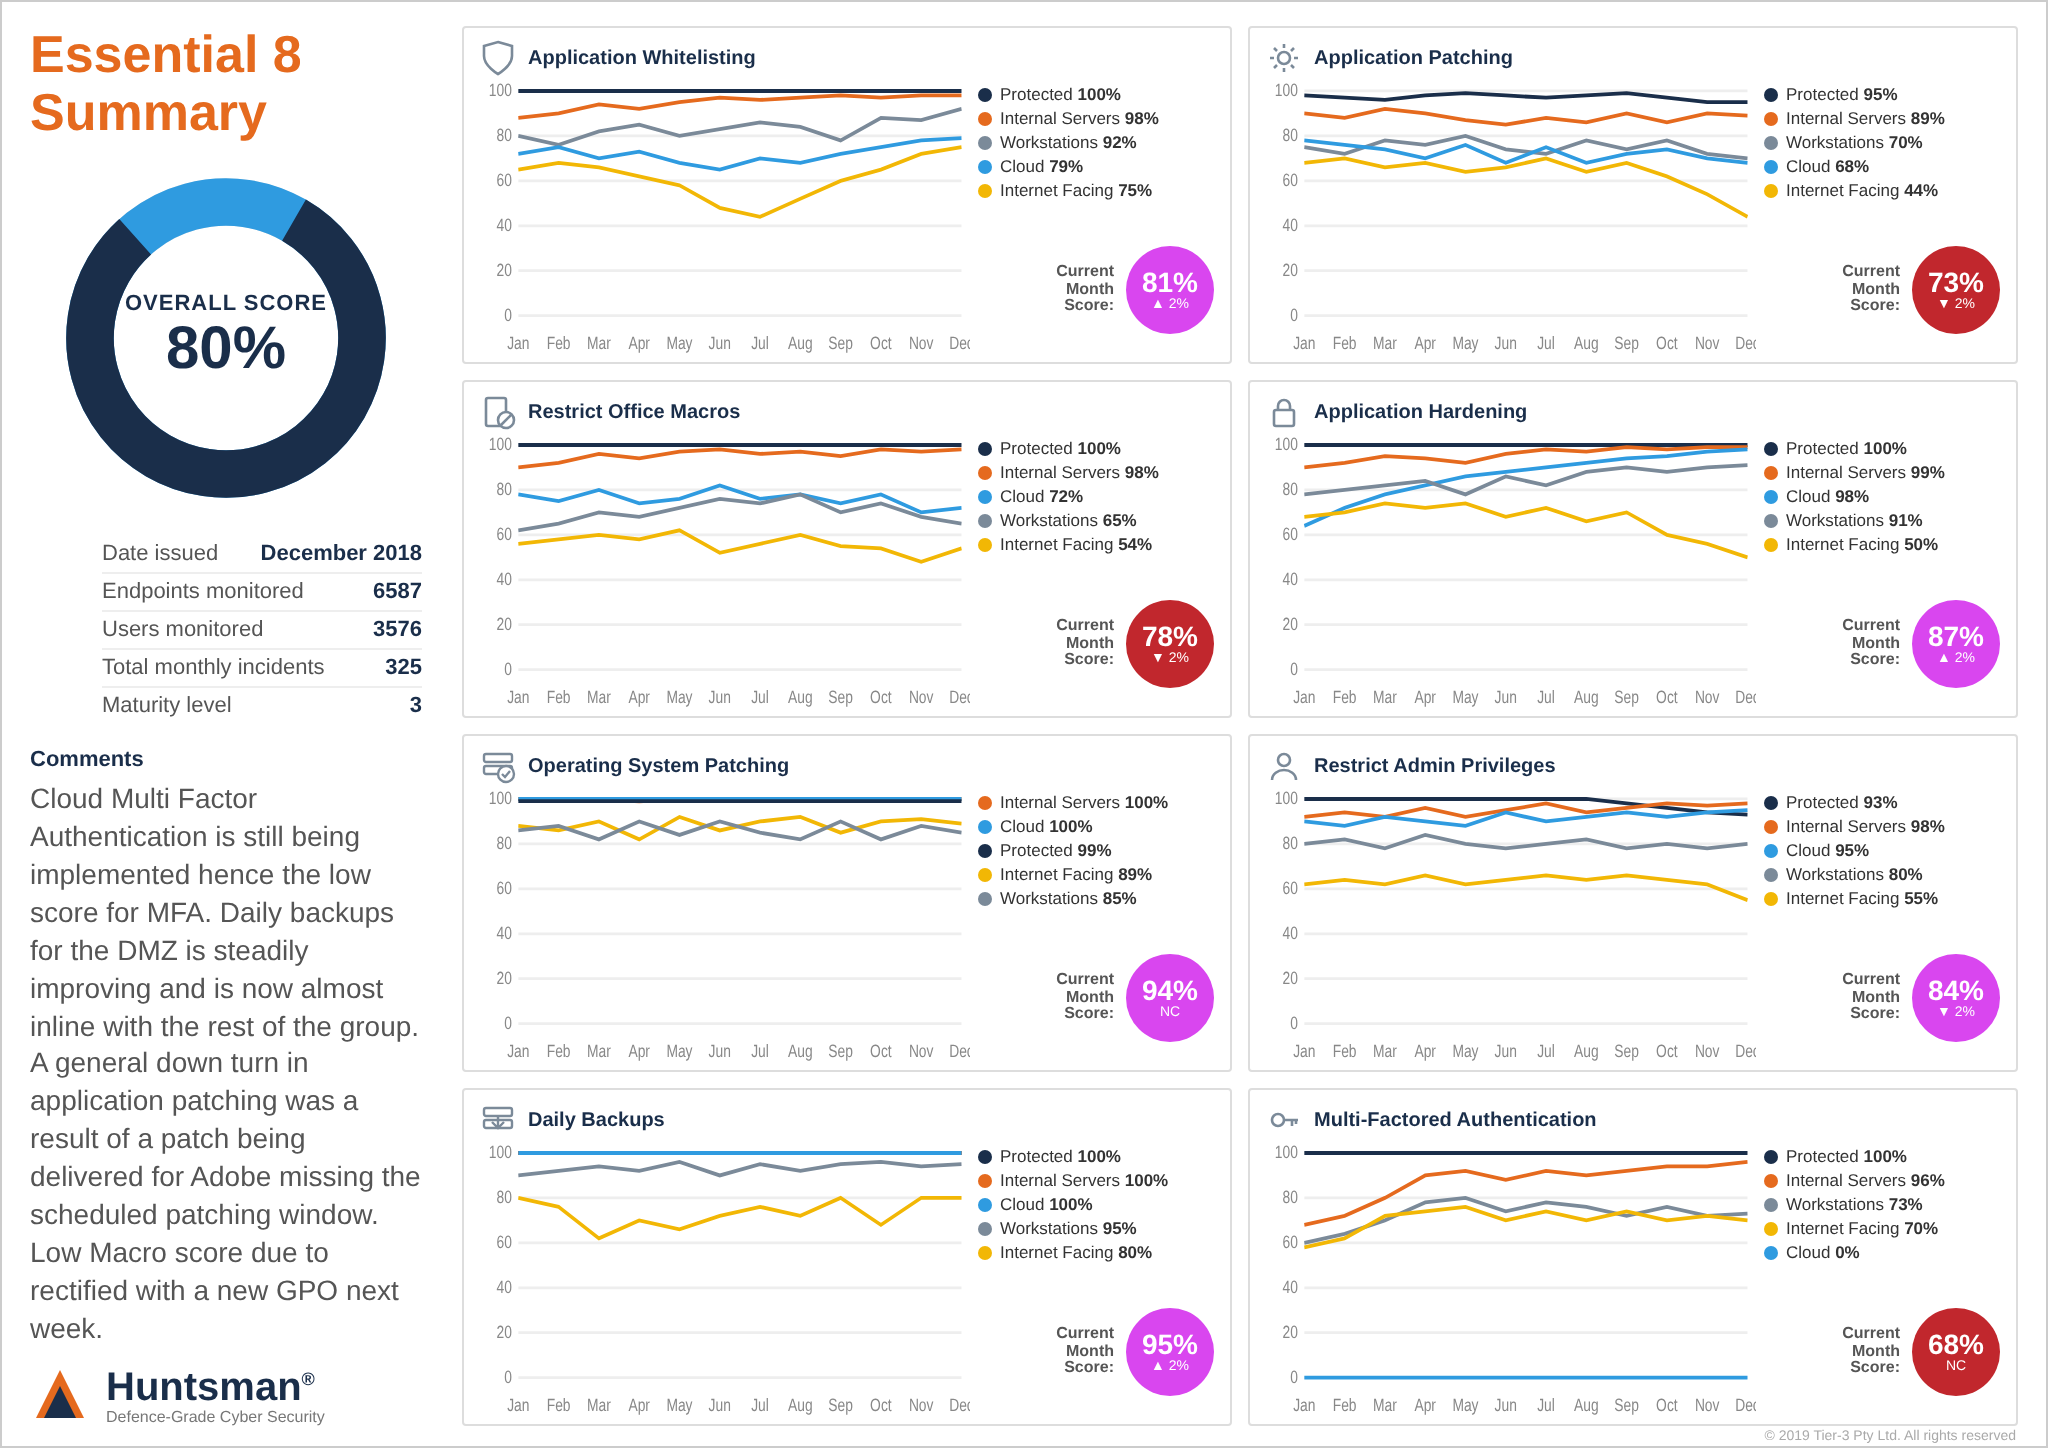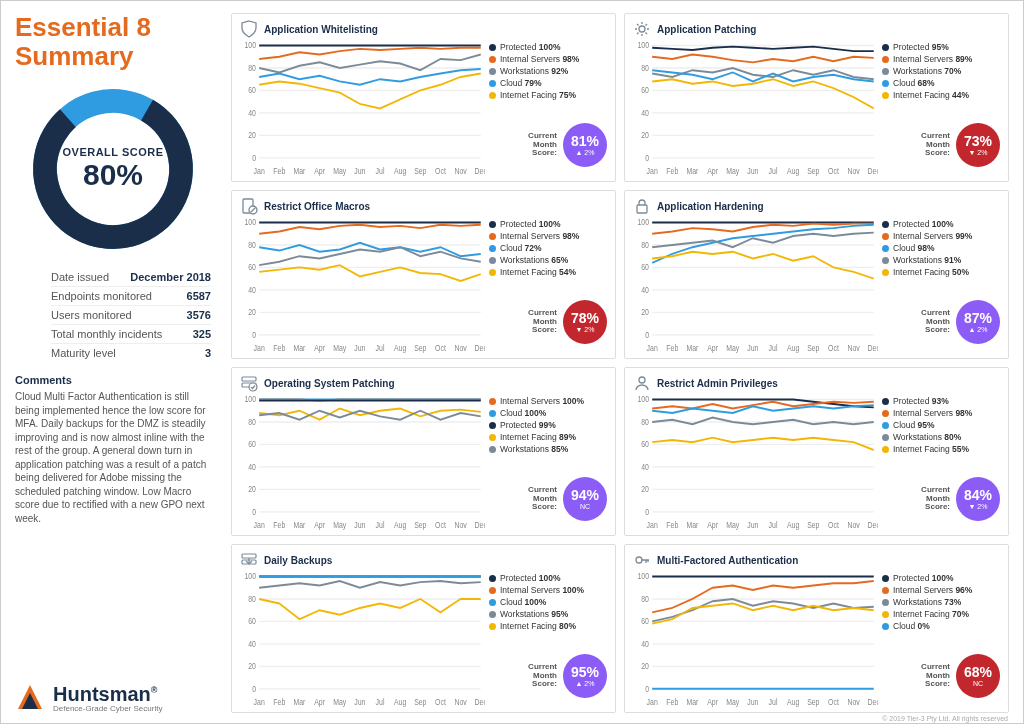--- a/index.html
+++ b/index.html
@@ -11,21 +11,21 @@
   .donut-wrap svg { display:block; }
   .donut-center { position:absolute; inset:0; display:flex; flex-direction:column; align-items:center; justify-content:center; }
   .donut-center .lbl { font-size:11px; font-weight:700; color:#1a2e4a; letter-spacing:0.5px; line-height:1.1; text-align:center;}
   .donut-center .pct { font-size:30px; font-weight:700; color:#1a2e4a; }
   .meta { font-size:11px; }
   .meta-row { display:flex; justify-content:space-between; padding:3px 0; border-bottom:1px solid #eee;margin-left:36px; }
   .meta-row:last-child{border-bottom:none;}
   .meta-row .k{color:#555;}
   .meta-row .v{font-weight:700;color:#1a2e4a;}
   .comments-hd{font-size:11px;font-weight:700;color:#1a2e4a;margin-top:12px;margin-bottom:4px;}
-  .comments{font-size:10px;line-height:1.35;color:#555;}
+  .comments{font-size:14px;line-height:1.35;color:#555;}
   .brand{margin-top:auto;display:flex;gap:8px;align-items:center;}
   .brand-mark svg{display:block;}
   .brand-name{font-size:20px;font-weight:700;color:#1a2e4a;line-height:1;}
   .brand-name sup{font-size:9px;}
   .brand-tag{font-size:8px;color:#777;}
   .grid { flex:1; display:grid; grid-template-columns:1fr 1fr; grid-template-rows:repeat(4,1fr); gap:8px; }
   .card{border:1px solid #ddd;border-radius:2px;padding:6px 8px 4px 8px;display:flex;flex-direction:column;position:relative;}
   .card-head{display:flex;align-items:center;gap:6px;margin-bottom:2px;}
   .card-icon{width:18px;height:18px;color:#7b8a99;display:flex;align-items:center;justify-content:center;}
   .card-icon svg{width:18px;height:18px;}
@@ -34,21 +34,21 @@
   .chart-area{flex:1;display:flex;min-height:0;}
   .chart-area svg{width:100%;height:100%;}
   .legend{width:118px;font-size:8.5px;padding-top:2px;display:flex;flex-direction:column;gap:2px;}
   .legend-row{display:flex;align-items:center;gap:4px;white-space:nowrap;}
   .legend-dot{width:7px;height:7px;border-radius:50%;flex-shrink:0;}
   .score-block{position:absolute;right:8px;bottom:14px;display:flex;align-items:center;gap:6px;}
   .score-lbl{font-size:8px;line-height:1.1;color:#555;font-weight:600;text-align:right;}
   .score-badge{width:44px;height:44px;border-radius:50%;display:flex;flex-direction:column;align-items:center;justify-content:center;color:#fff;}
   .score-badge .n{font-size:14px;font-weight:700;line-height:1;}
   .score-badge .d{font-size:7px;line-height:1;margin-top:1px;}
-  .badge-green{background:#8b5cf6;}
+  .badge-green{background:#d946ef;}
   .badge-red{background:#c1272d;}
   .axis-text{font-size:6.5px;fill:#888;}
   .grid-line{stroke:#eee;stroke-width:1;}
   .series-line{fill:none;stroke-width:1.4;}
   .footer-note{position:absolute;right:16px;bottom:2px;font-size:7px;color:#aaa;}
 </style>
 </head>
 <body>
 
 <div class="page">

